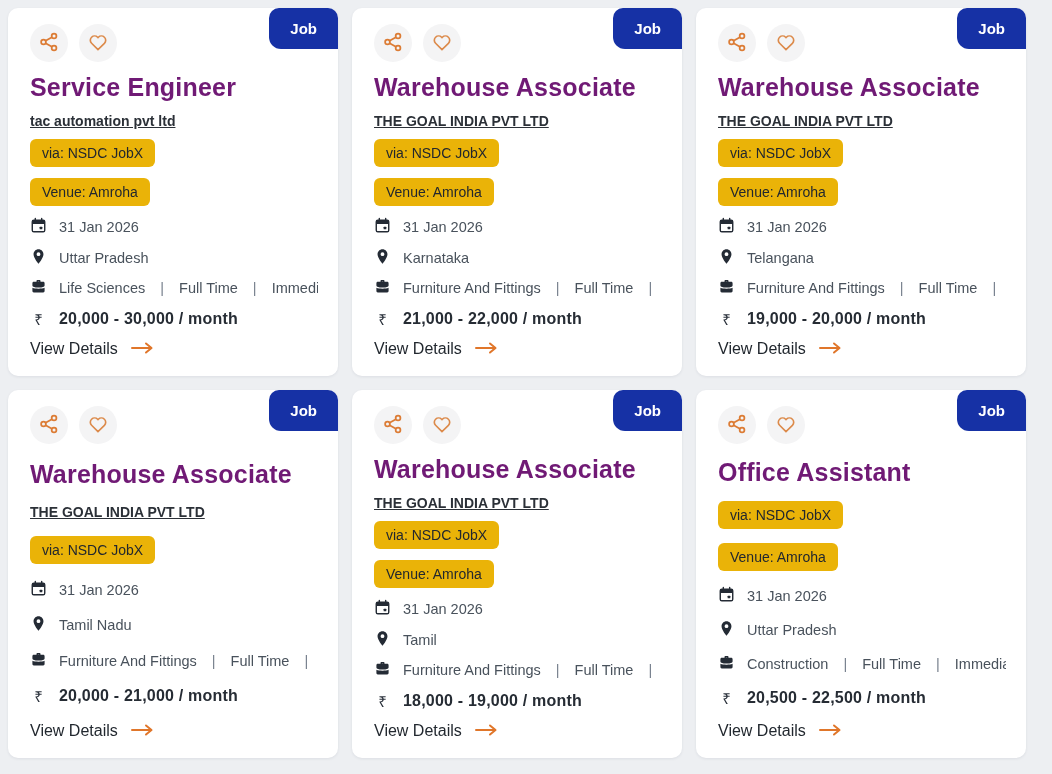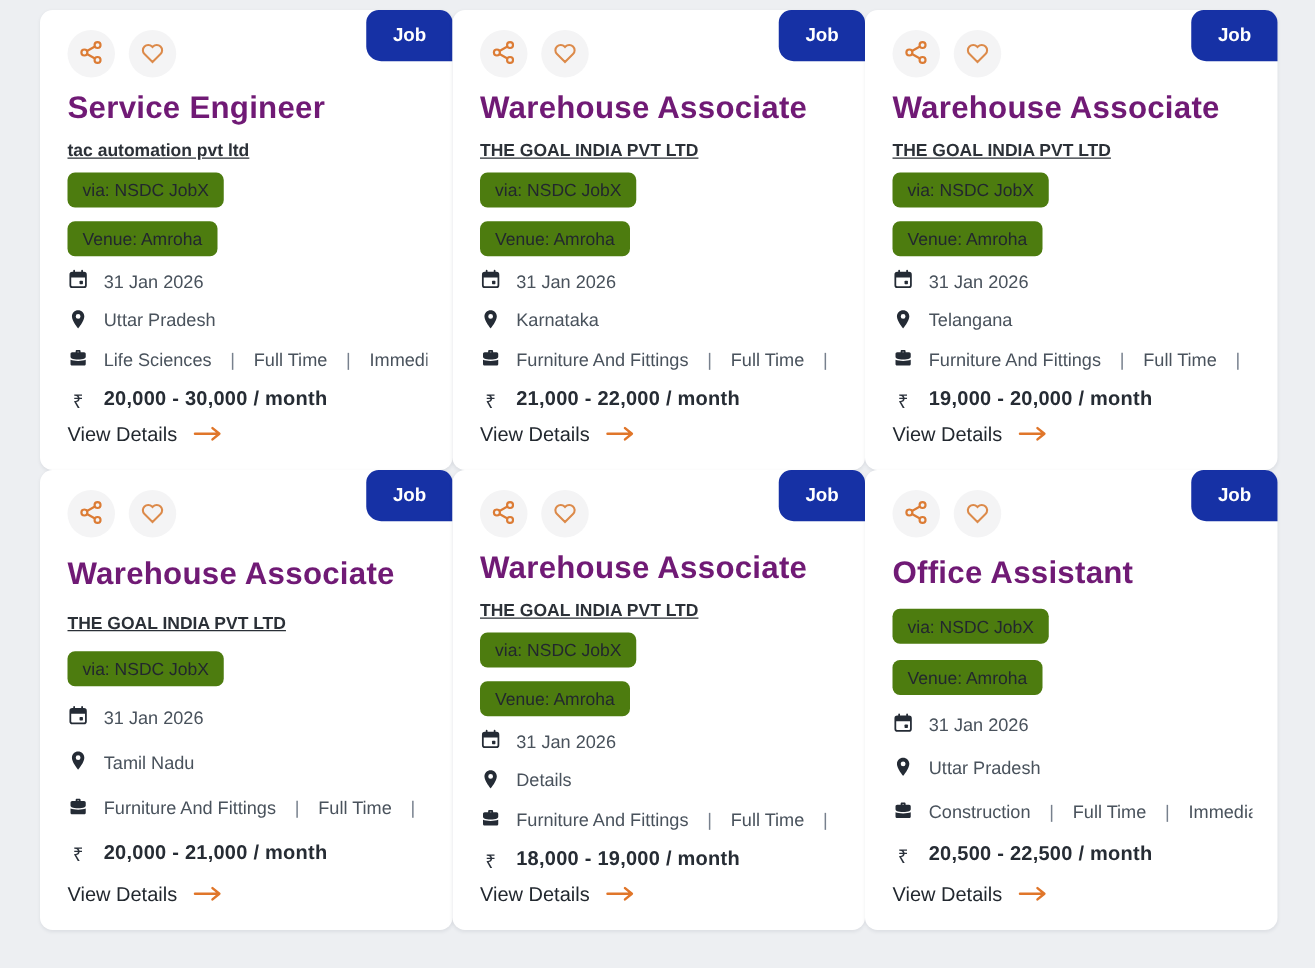--- a/index.html
+++ b/index.html
@@ -5,22 +5,22 @@
   * { margin:0; padding:0; box-sizing:border-box; }
   html,body { width:1052px; height:774px; overflow:hidden; }
   body {
     background:#edeff2;
     font-family:"Liberation Sans", sans-serif;
     color:#3c434b;
   }
   .cards {
     display:grid;
     grid-template-columns:repeat(3, 330px);
+    gap:14px;
     padding:8px;
-    margin-left:24px;
   }
   .card {
     position:relative;
     width:330px;
     height:368px;
     background:#ffffff;
     border-radius:10px;
     box-shadow:0 1px 3px rgba(30,40,60,0.08);
   }
   .badge {
@@ -56,21 +56,21 @@
     color:#701a75;
     letter-spacing:0.2px;
   }
   .company {
     font-size:14px;
     font-weight:bold;
     color:#2b3037;
     text-decoration:underline;
   }
   .chip {
-    background:#4d7c0f;
+    background:#eab308;
     border-radius:6px;
     padding:6px 12px;
     font-size:14px;
     color:#22272e;
   }
   .row {
     display:flex;
     align-items:center;
     gap:12px;
     font-size:14.5px;
@@ -373,21 +373,21 @@
       <div class="row">
           <span><svg width="17" height="17" viewBox="0 0 24 24">
               <use href="#i-calendar"></use>
             </svg></span>
           <span>31 Jan 2026</span>
         </div>
       <div class="row">
           <span><svg width="17" height="17" viewBox="0 0 24 24">
               <use href="#i-pin"></use>
             </svg></span>
-          <span>Details</span>
+          <span>Tamil</span>
         </div>
       <div class="row tags-row">
           <span><svg width="17" height="17" viewBox="0 0 24 24">
               <use href="#i-briefcase"></use>
             </svg></span>
           <span>Furniture And Fittings</span>
           <span class="pipe">|</span>
           <span>Full Time</span>
           <span class="pipe">|</span>
         </div>

